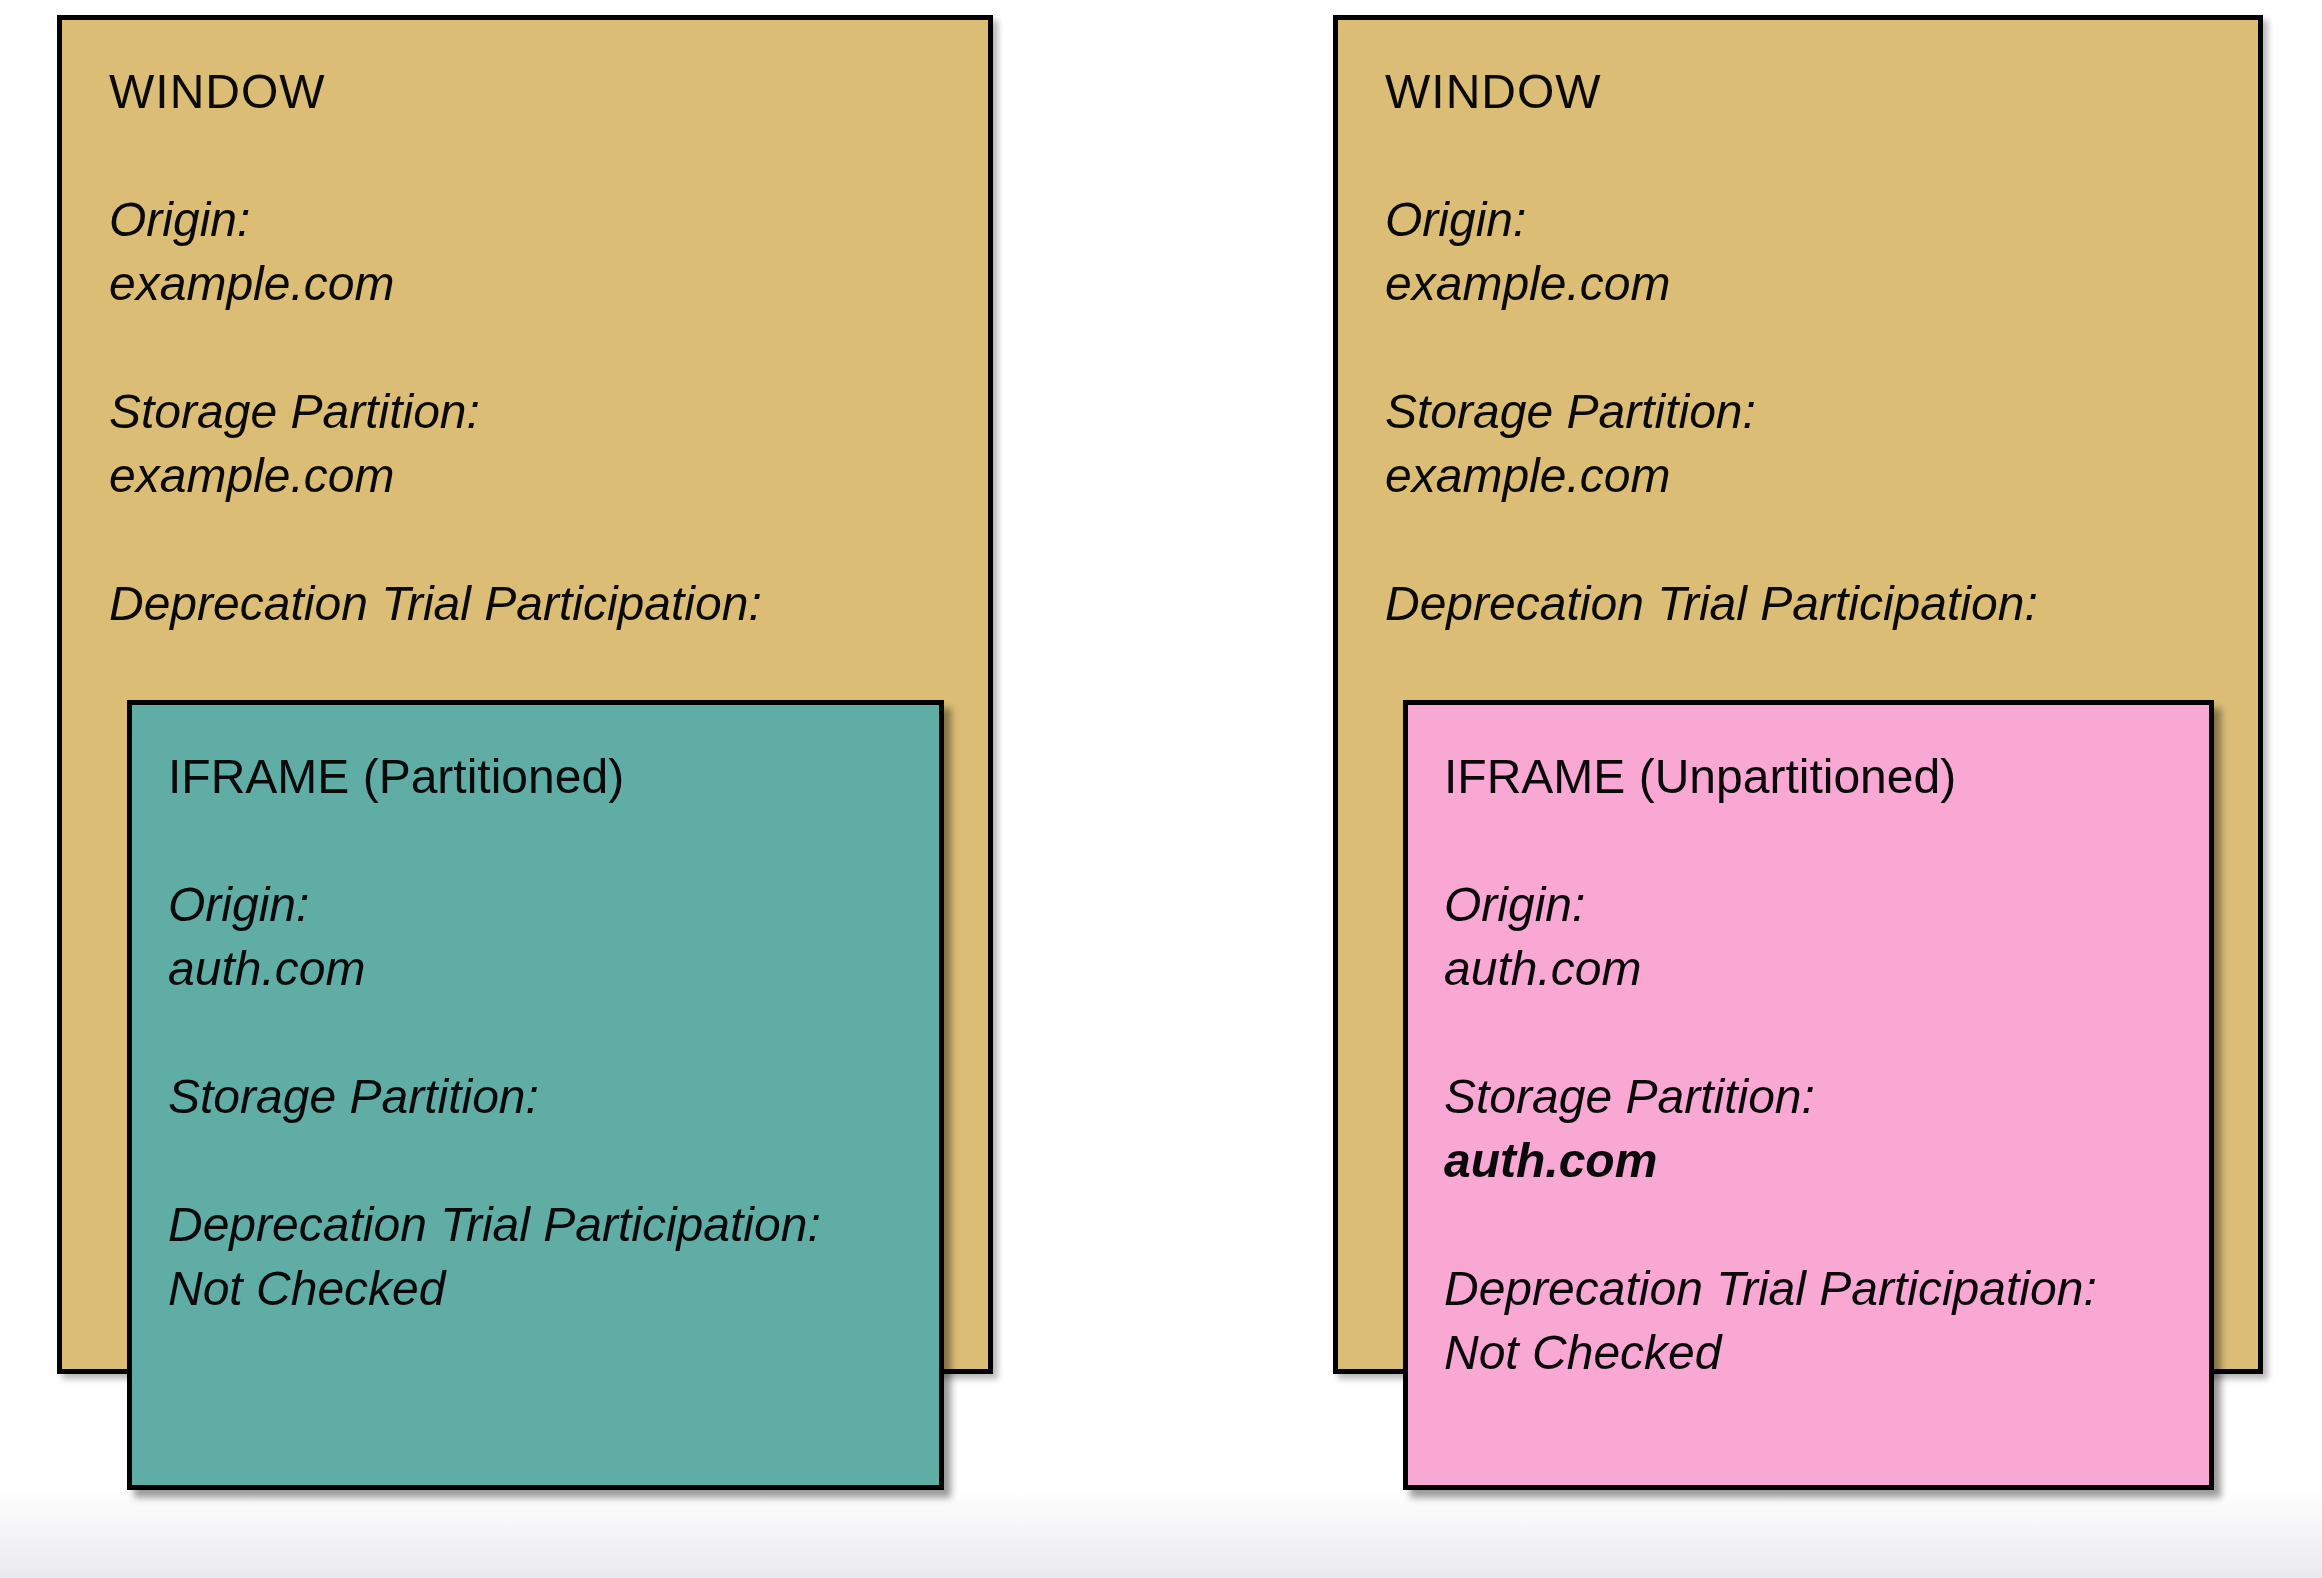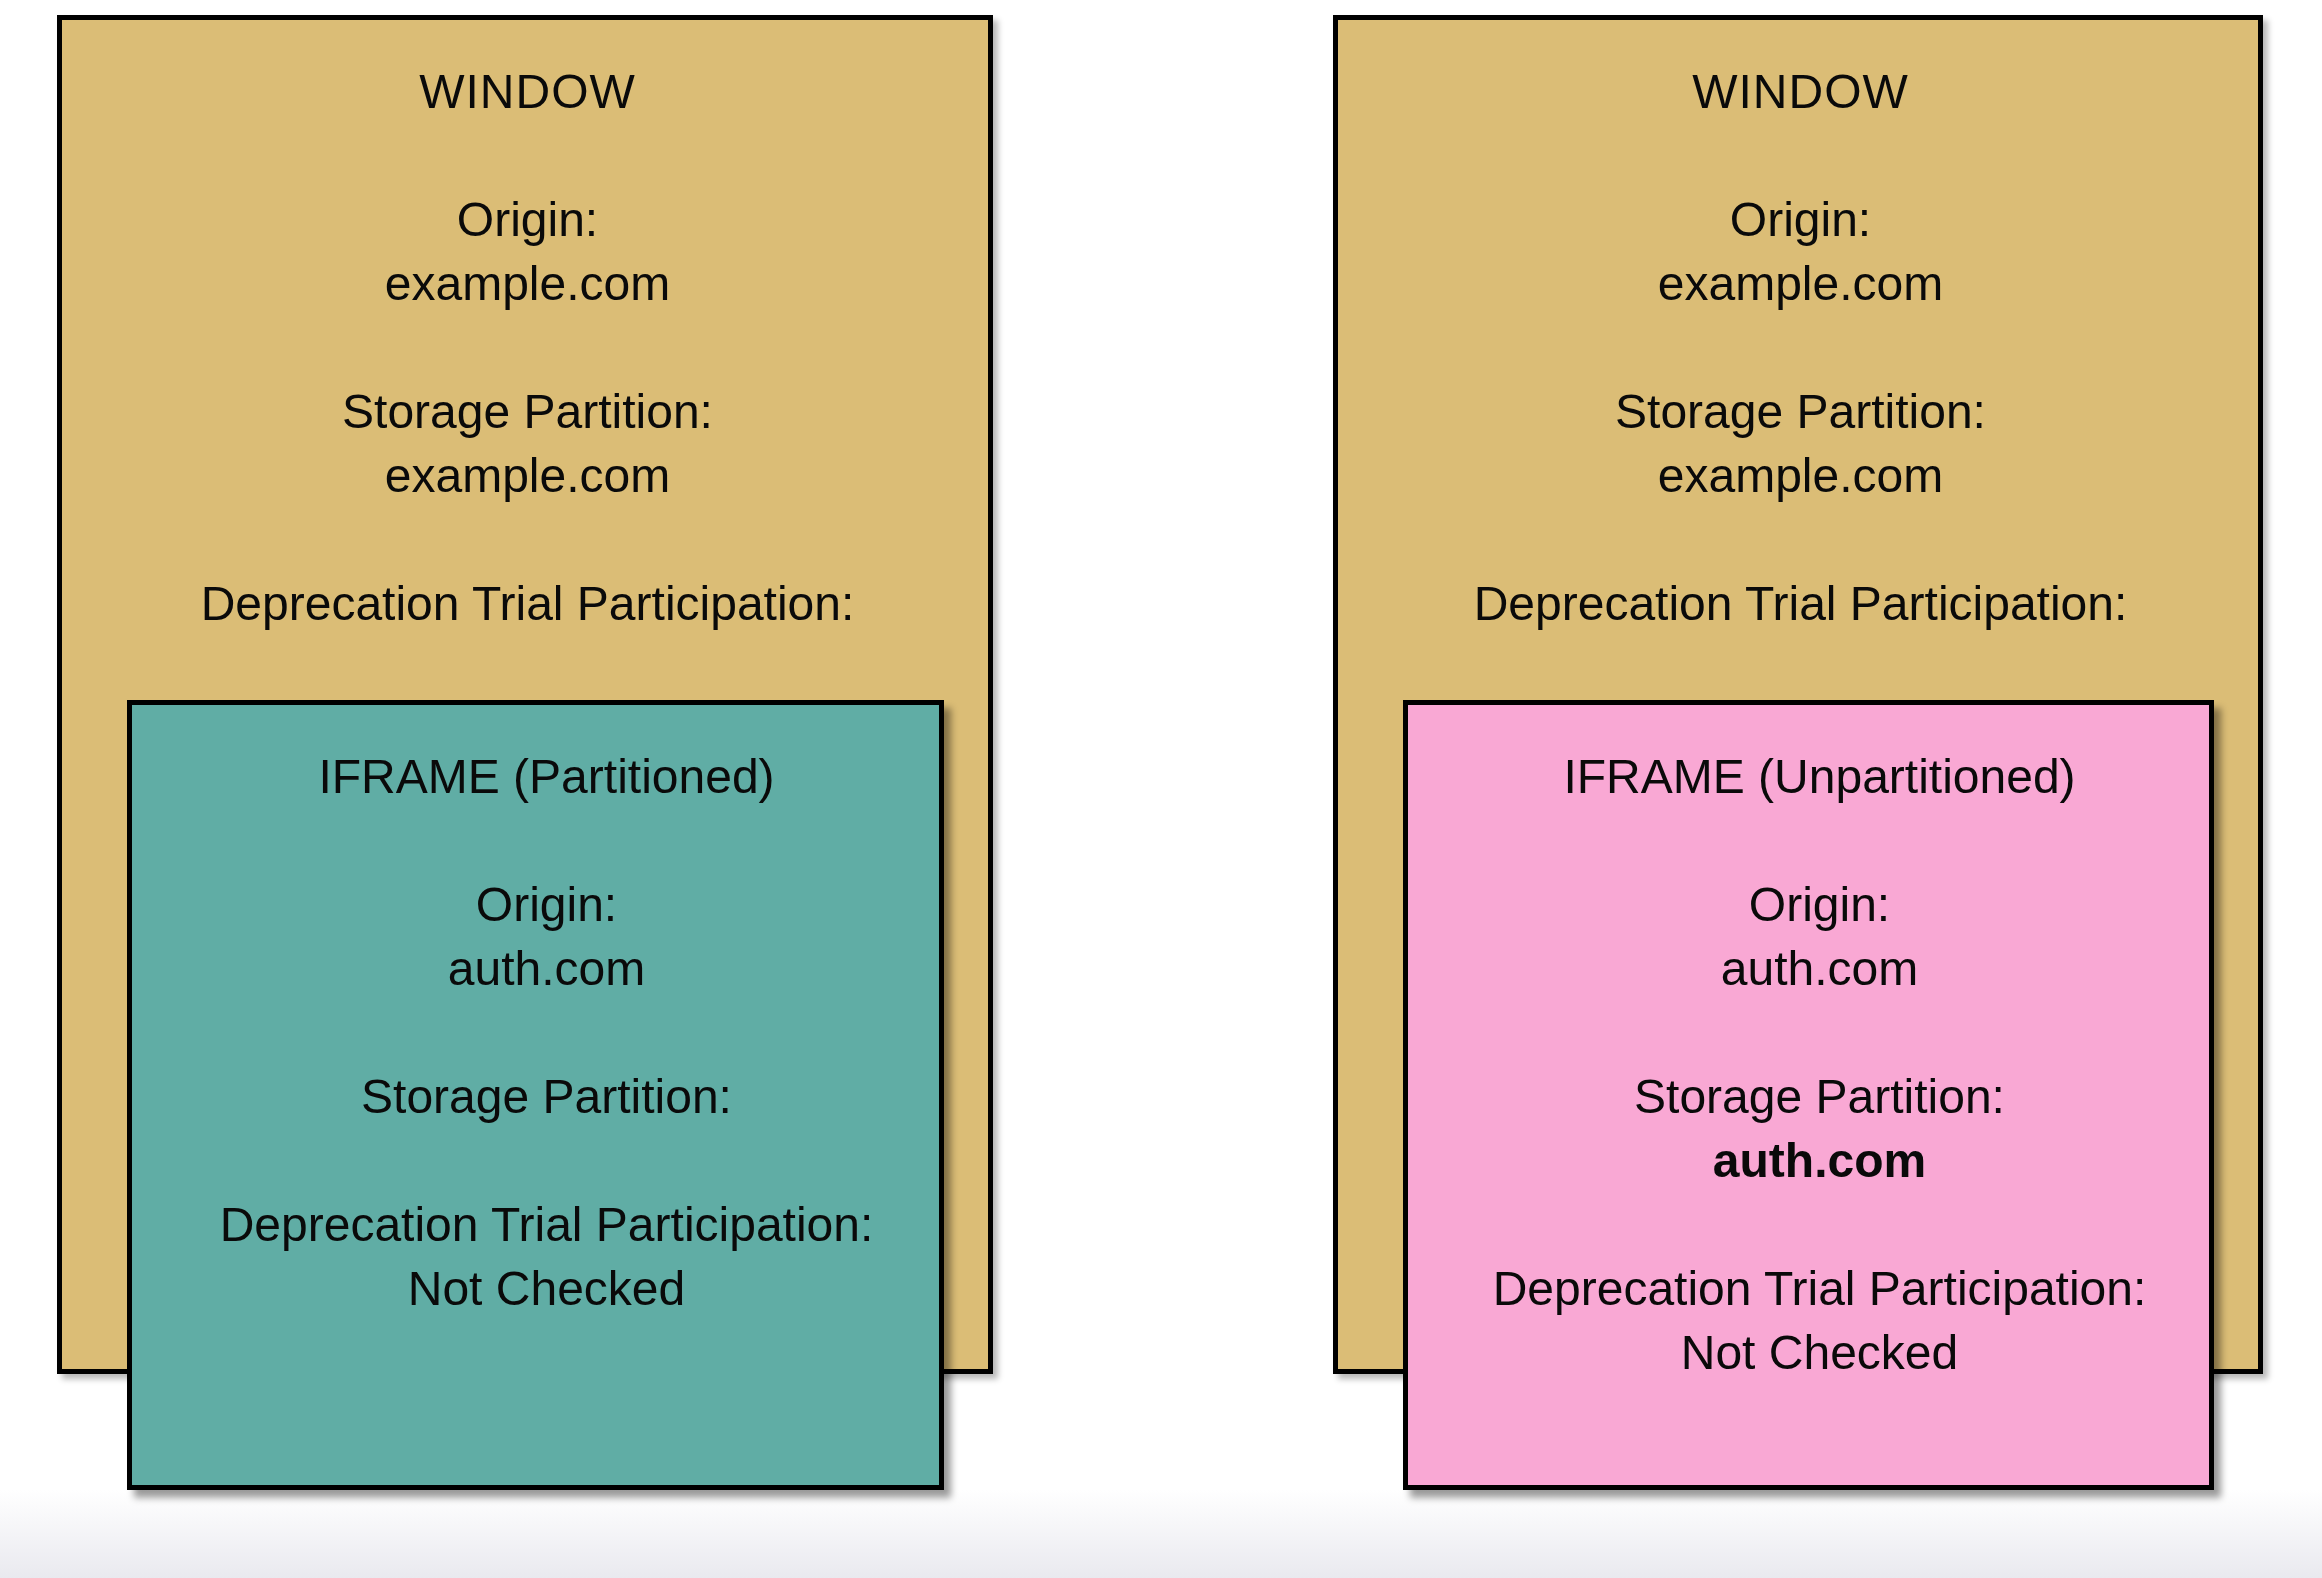--- a/index.html
+++ b/index.html
@@ -19,31 +19,31 @@
   }
   .panel {
     position: absolute;
     top: 15px;
     width: 936px;
     height: 1359px;
     box-sizing: border-box;
     border: 5px solid #000;
     padding: 40px 42px 0 47px;
     box-shadow: 5px 5px 6px rgba(0,0,0,0.28);
-    text-align: center;
   }
   .panel-left  { left: 57px; }
   .panel-right { left: 1333px; width: 930px; }
 
   .window-title {
     margin-bottom: 64px;
     letter-spacing: 1px;
   }
   .field {
     margin-bottom: 64px;
+    font-style: italic;
   }
   .field-label, .field-value { display: block; }
   .bold { font-weight: bold; }
 
   .iframe-box {
     box-sizing: border-box;
     margin-left: 18px;
     margin-right: 2px;
     margin-top: 16px;
     height: 790px;

